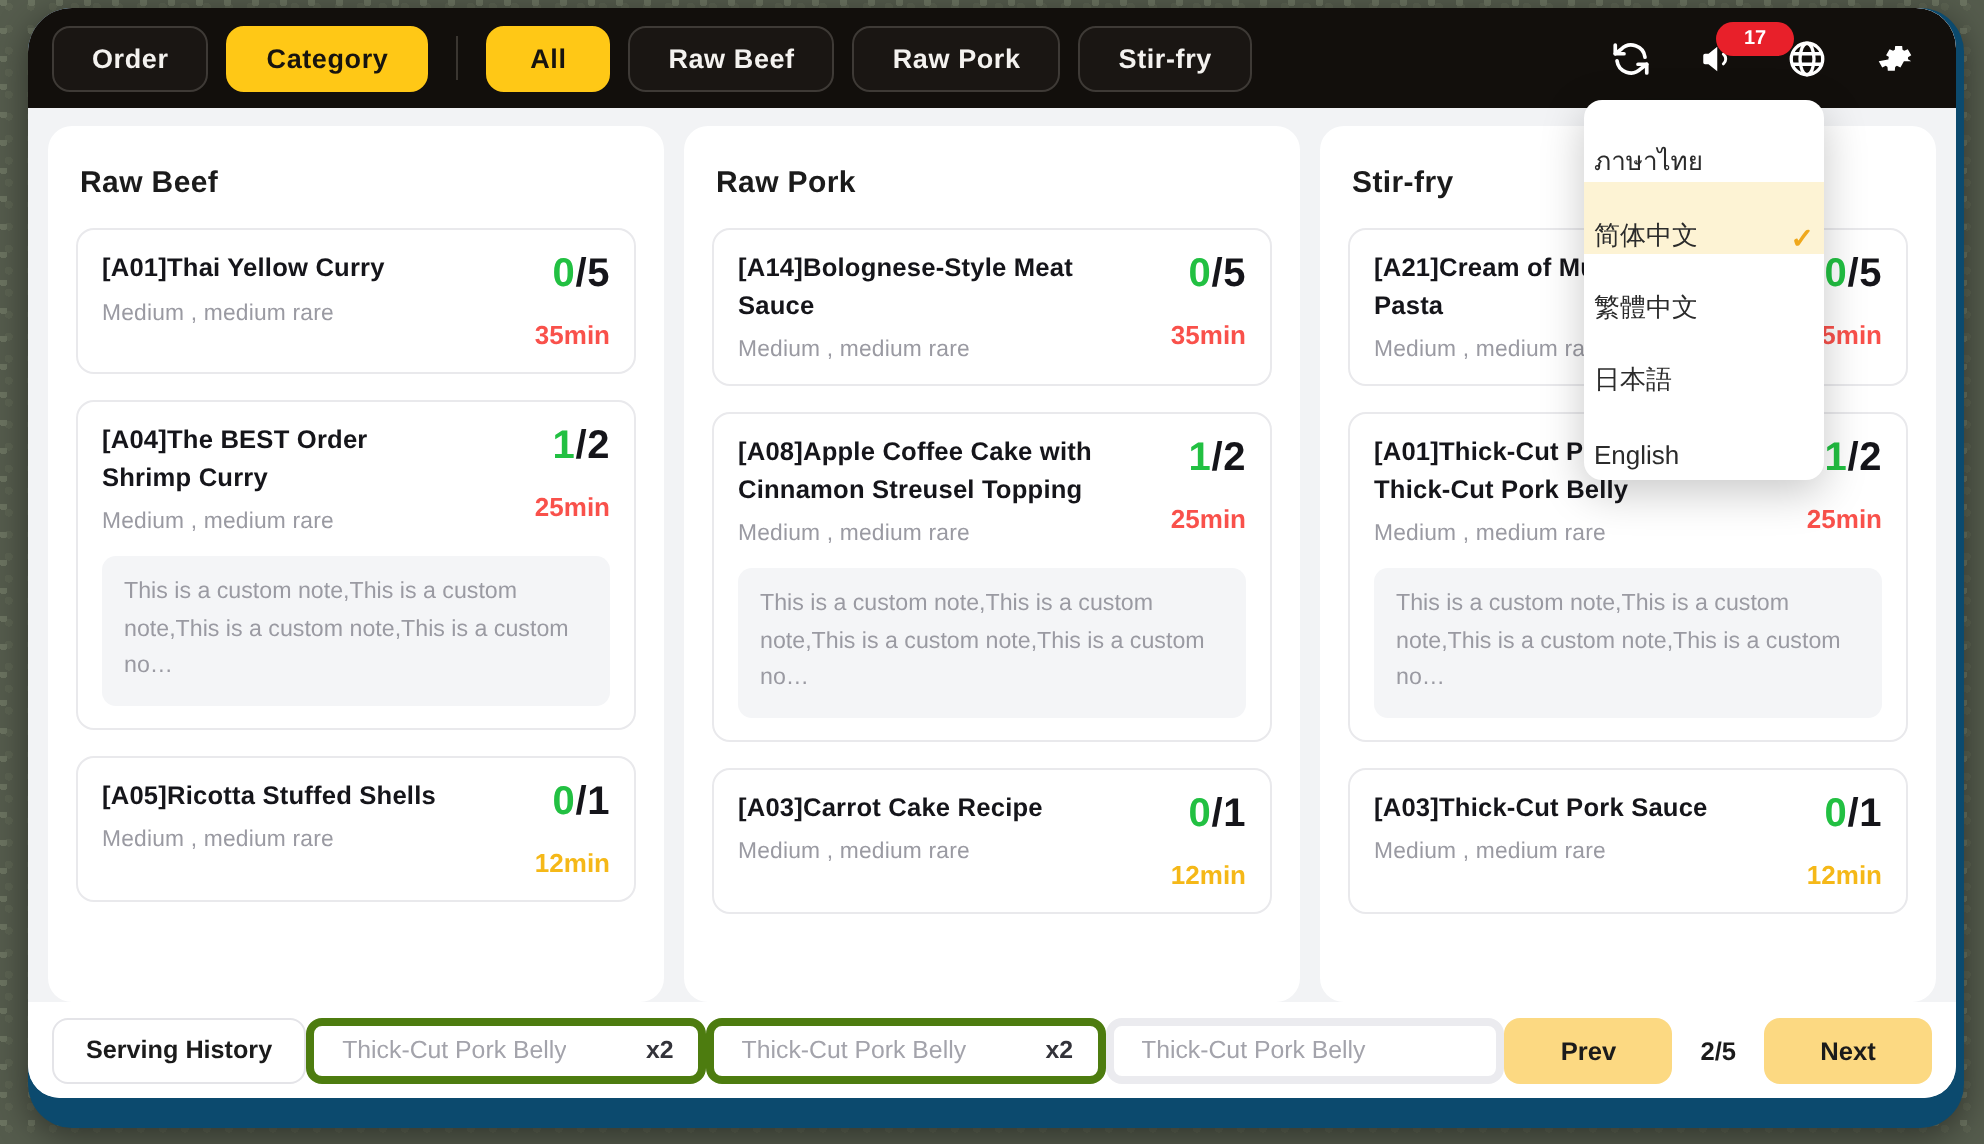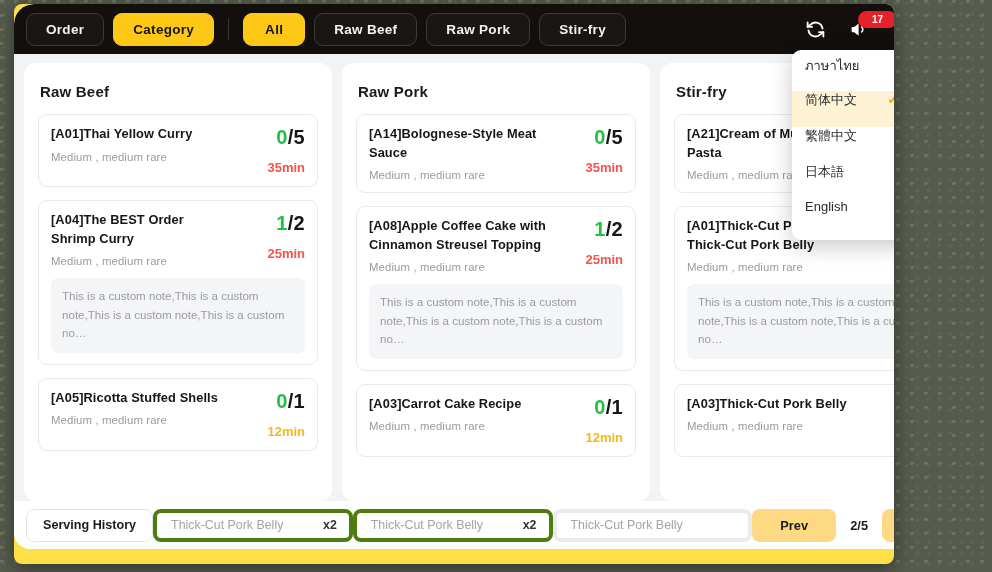--- a/index.html
+++ b/index.html
@@ -14,23 +14,23 @@
       radial-gradient(circle at 12% 8%, #6b7360 0 2px, transparent 2px),
       radial-gradient(circle at 40% 30%, #5c6352 0 2px, transparent 2px),
       #555c4d;
     background-size: 14px 14px, 11px 11px, 100% 100%;
   }
 
   
   #window {
     position: absolute;
     left: 14px; top: 4px;
-    width: 880px; height: 560px;
-    background: #fde047;
-    border-radius: 8px;
+    width: 968px; height: 560px;
+    background: #0c4a6e;
+    border-radius: 22px;
     overflow: hidden;
     box-shadow: 0 4px 18px rgba(0,0,0,.45);
   }
   #screen {
     position: absolute;
     left: 0; top: 0;
     width: 964px; height: 545px;
     background: #f2f3f5;
     border-radius: 20px 20px 16px 16px;
     overflow: hidden;
@@ -105,23 +105,23 @@
     width: 120px;
     background: #ffffff;
     border-radius: 9px;
     box-shadow: 0 6px 22px rgba(0,0,0,.22);
     padding: 5px 0;
     z-index: 40;
     overflow: hidden;
   }
   .langitem {
     height: 36px;
-    padding: 0 13px;
-    display: flex;
-    align-items: flex-start;
+    padding: 0 5px;
+    display: flex;
+    align-items: flex-end;
     font-size: 13px;
     color: #2b2b2b;
     cursor: pointer;
     justify-content: space-between;
   }
   .langitem.sel { background: #fdf3d4; }
   .langitem .chk { color: #efa81c; font-size: 14px; font-weight: 700; }
 
   
   #board {
@@ -444,21 +444,21 @@
               <div class="qty"><span class="num">1</span>/<span>2</span></div>
               <div class="time red">25min</div>
             </div>
           </div>
           <div class="note">This is a custom note,This is a custom note,This is a custom note,This is a custom no…</div>
         </div>
 
         <div class="card">
           <div class="crow">
             <div class="cleft">
-              <div class="cname">[A03]Thick-Cut Pork Belly</div>
+              <div class="cname">[A03]Thick-Cut Pork Sauce</div>
               <div class="cdesc">Medium , medium rare</div>
             </div>
             <div class="cright">
               <div class="qty"><span class="num">0</span>/<span>1</span></div>
               <div class="time amber">12min</div>
             </div>
           </div>
         </div>
       </div>
     </div>

